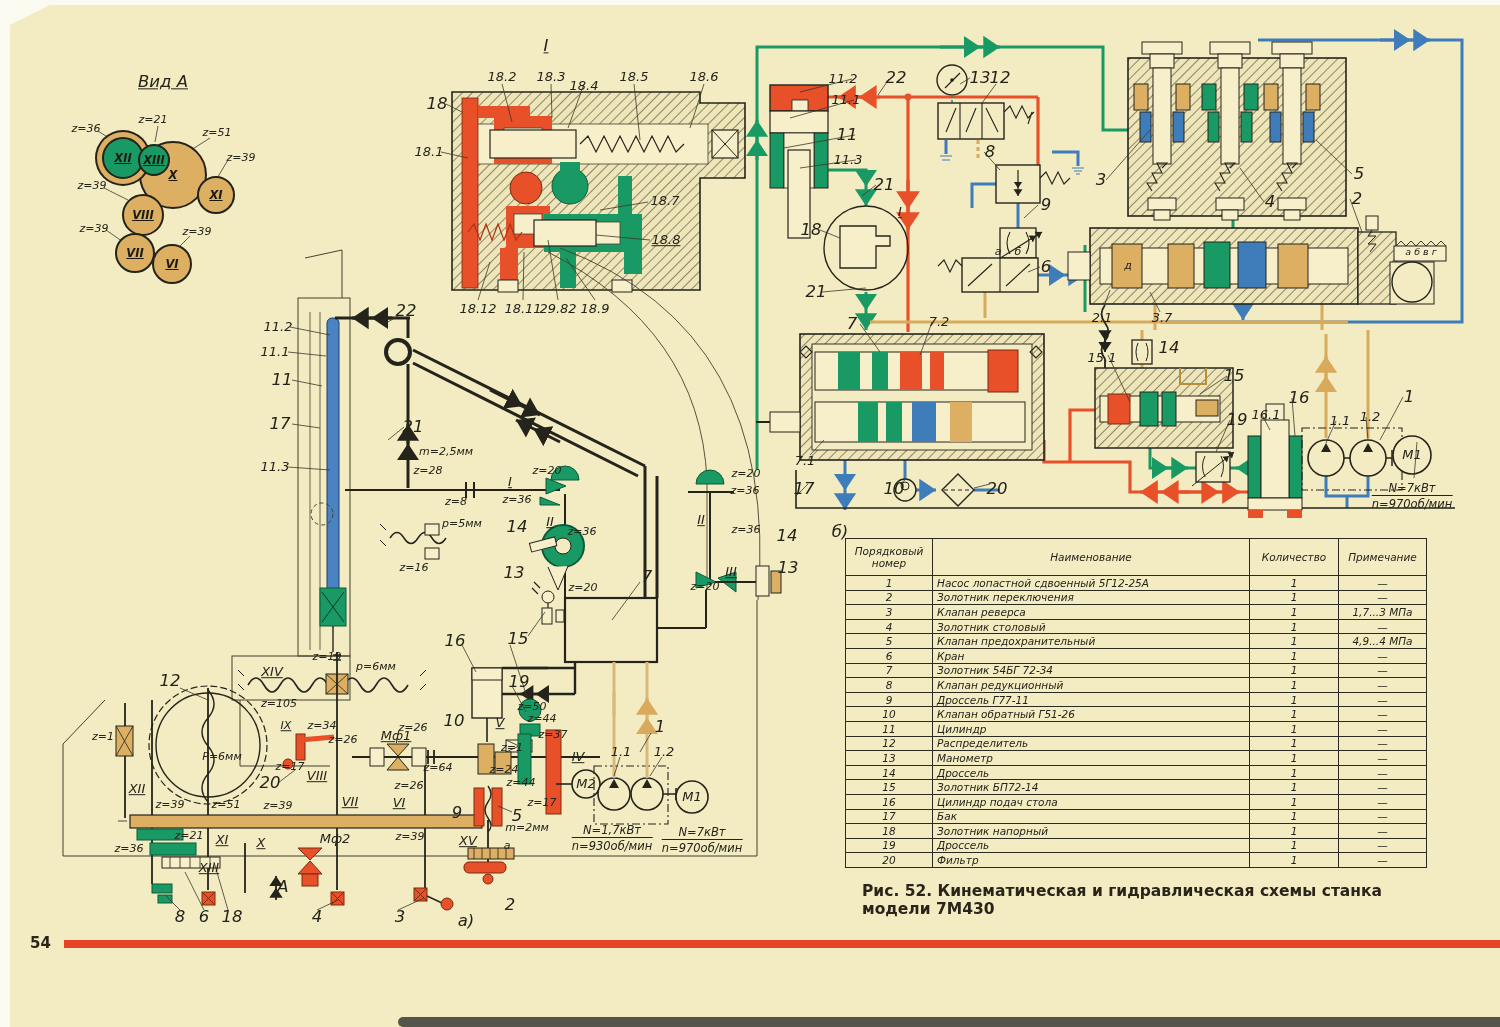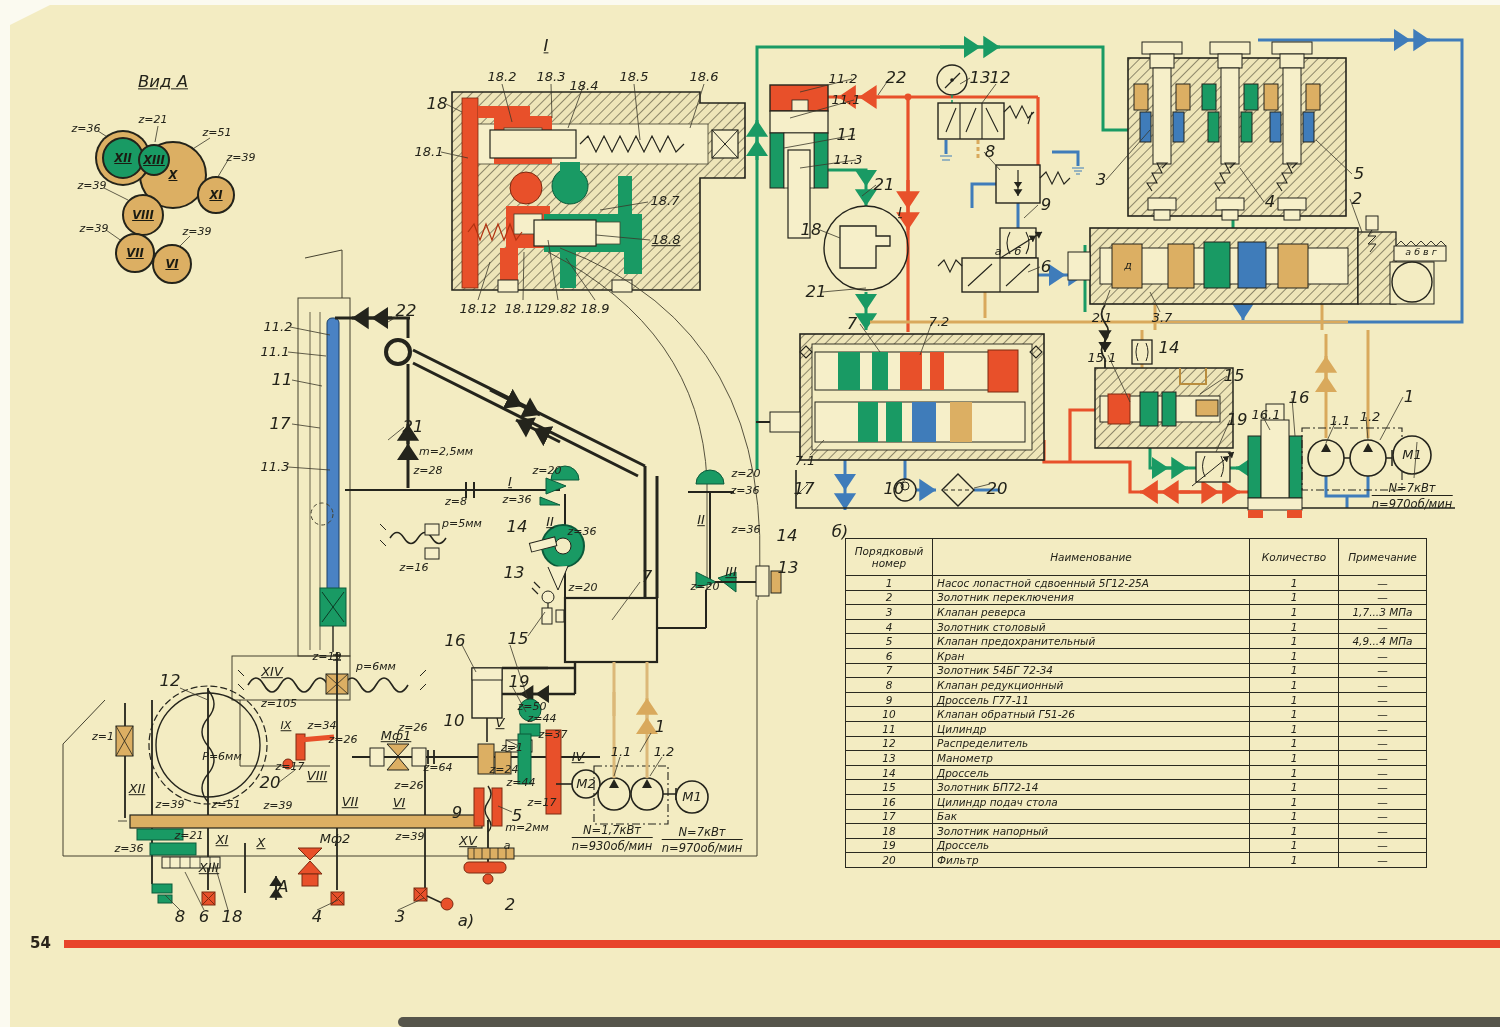--- a/index.html
+++ b/index.html
@@ -790,16 +790,17 @@
         </tr>
         <tr>
           <td class="c-num">20</td>
           <td class="c-name">Фильтр</td>
           <td class="c-qty">1</td>
           <td class="c-note">—</td>
         </tr>
       </tbody>
   </table>
 
+  <div class="caption">Рис. 52. Кинематическая и гидравлическая схемы станка модели 7М430</div>
   <div class="page-number">54</div>
   <div class="red-rule"></div>
   <div class="bottom-strip"></div>
 </div>
 
 </body></html>

